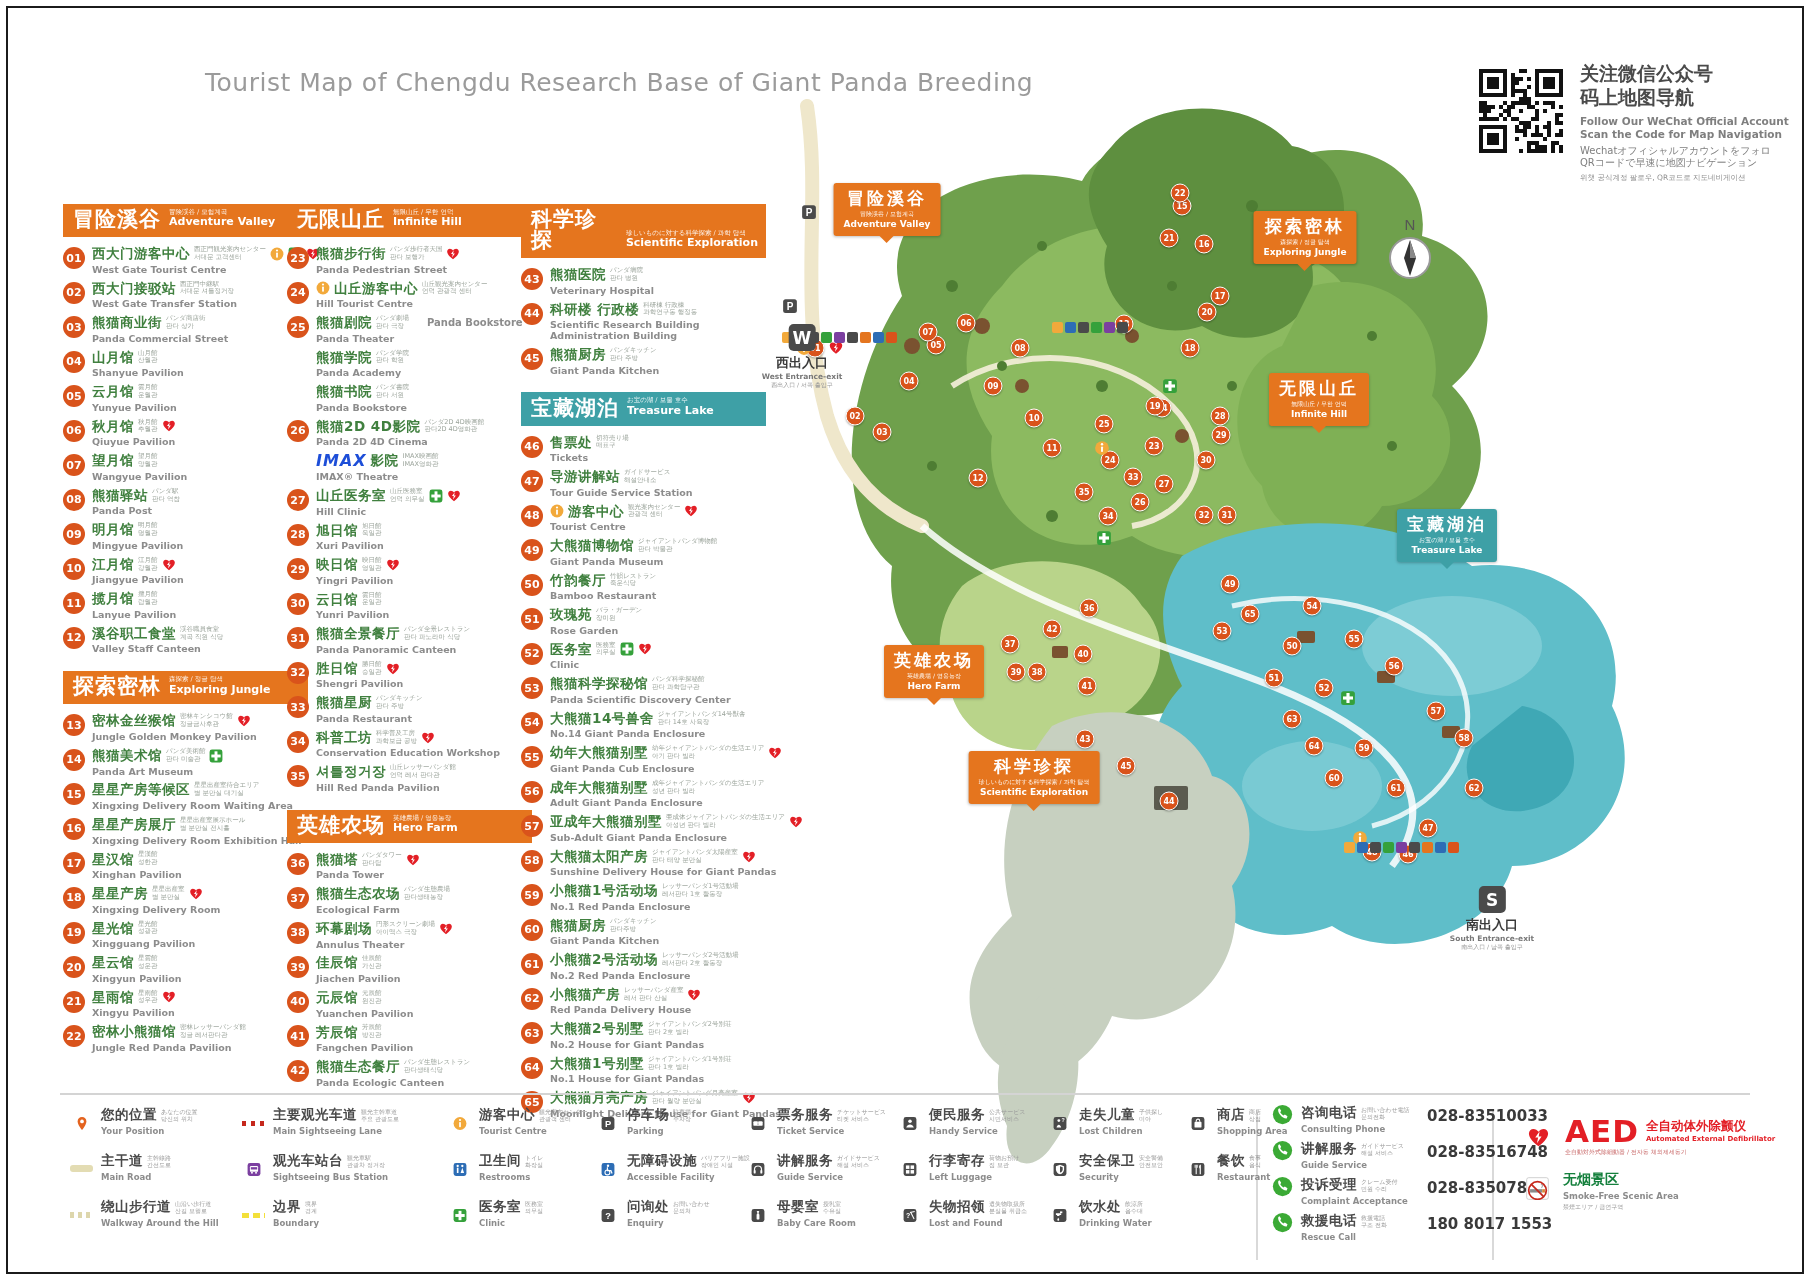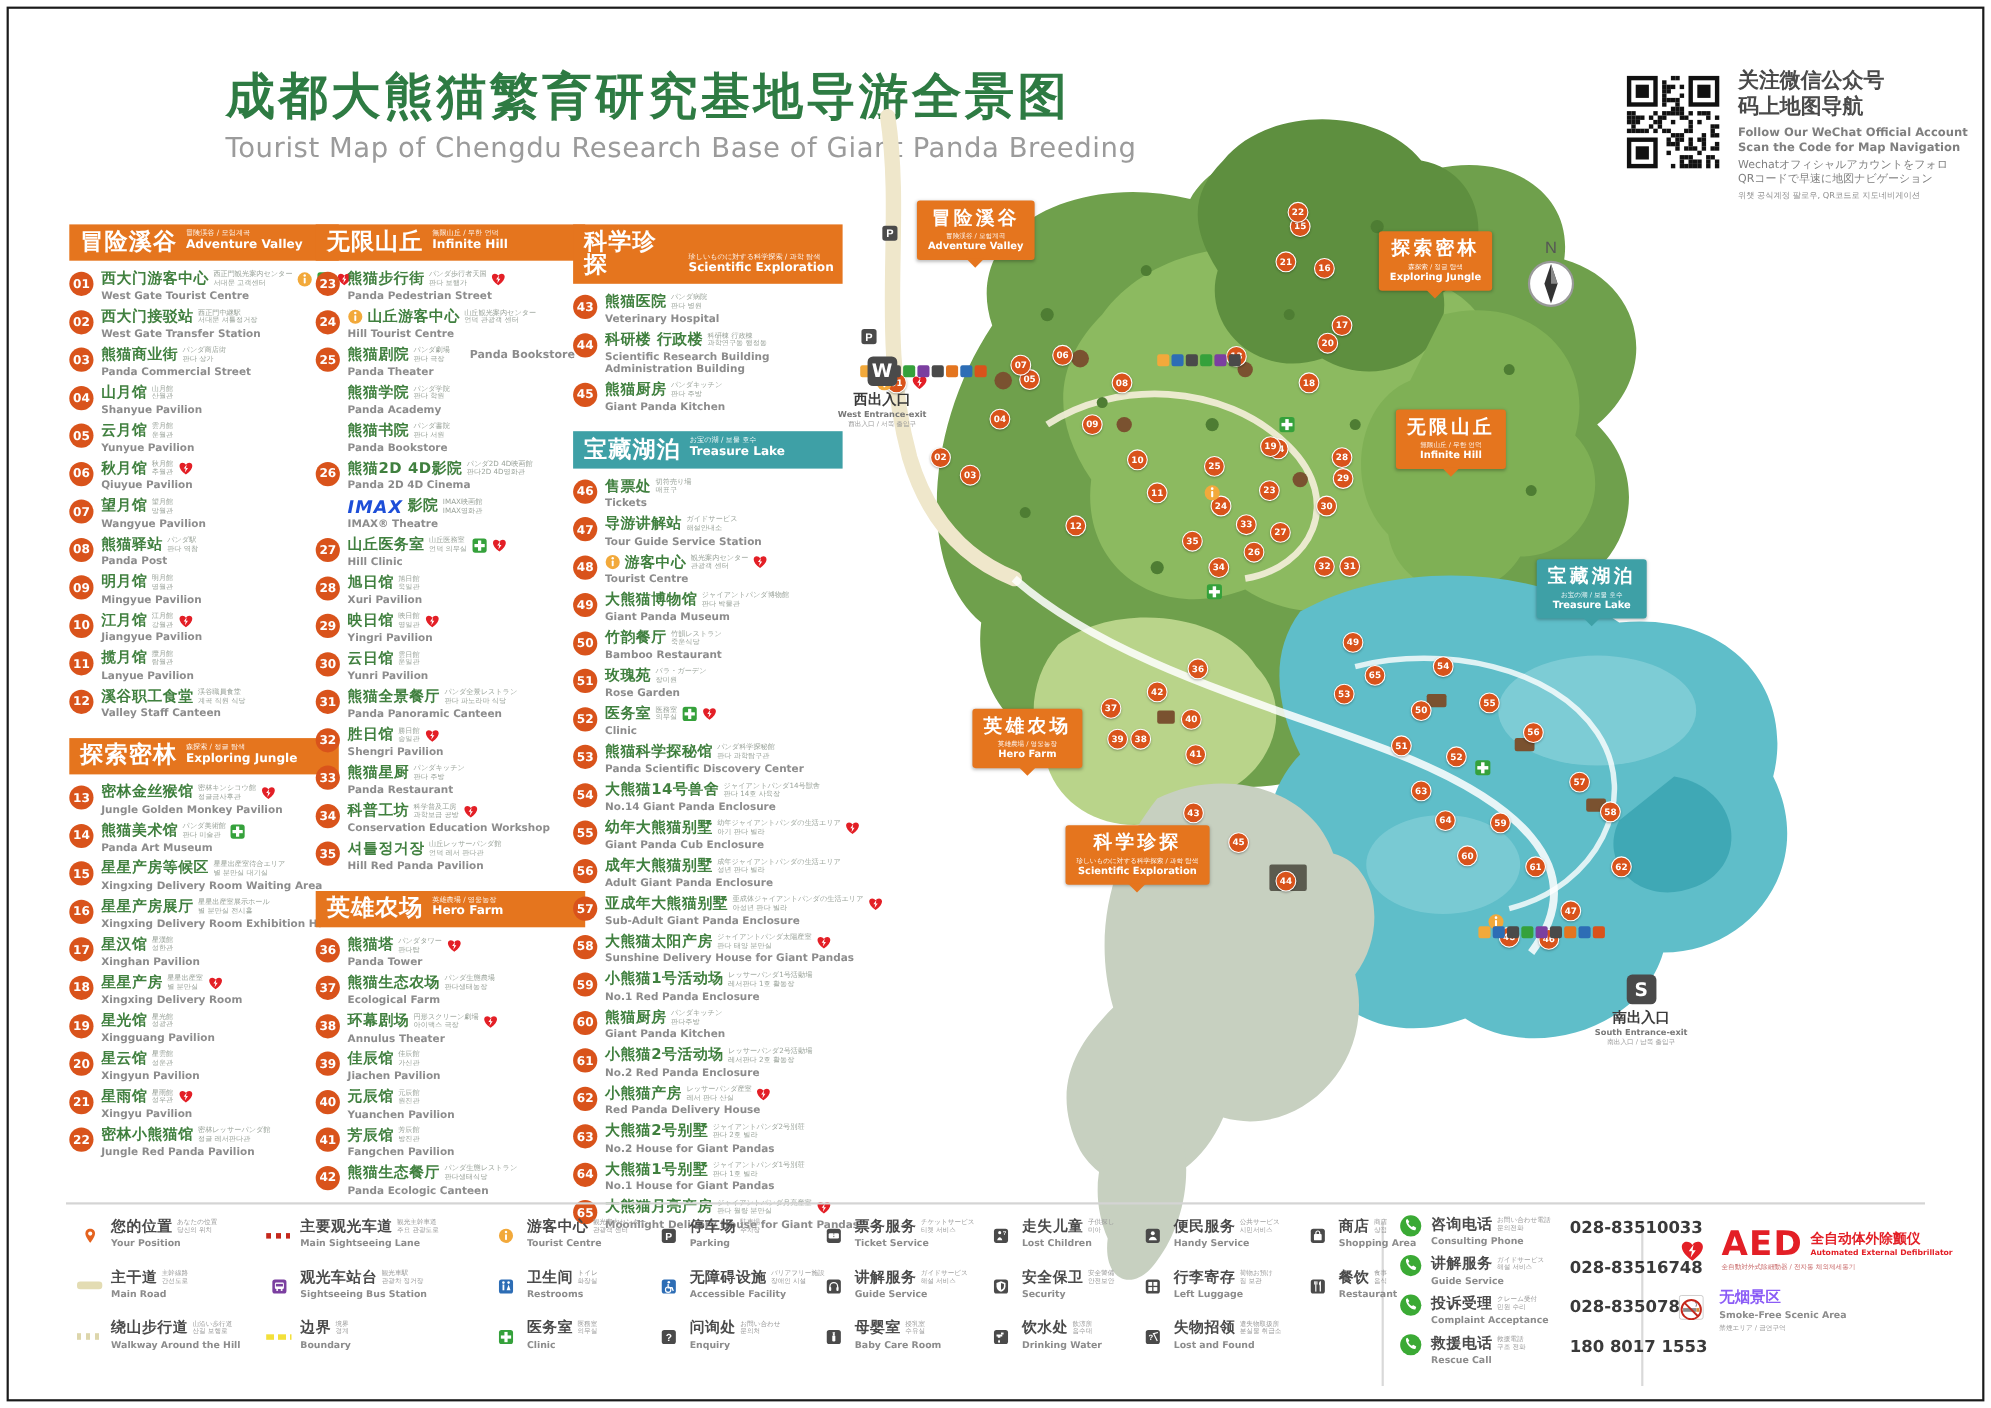--- a/index.html
+++ b/index.html
@@ -94,32 +94,31 @@
   .ph-ic svg{width:21px;height:21px;}
   .ph-tx{width:118px;}
   .ph-val{font-size:15px;font-weight:bold;color:#3a3a3a;margin-top:3px;white-space:nowrap;}
   .aedbox{position:absolute;left:1520px;top:1118px;width:270px;}
   .aed-row{display:flex;align-items:flex-start;gap:9px;}
   .aed-word{font-size:31px;font-weight:bold;color:#E31F26;line-height:.9;letter-spacing:1px;}
   .aed-cn{font-size:12.5px;font-weight:bold;color:#E31F26;}
   .aed-en{font-size:7px;font-weight:bold;color:#E31F26;}
   .aed-sub{font-size:6px;color:#c96a6a;margin-top:2px;}
   .smoke-row{display:flex;align-items:flex-start;gap:9px;margin-top:14px;}
-  .smoke-cn{font-size:14px;font-weight:bold;color:#8b5cf6;}
+  .smoke-cn{font-size:14px;font-weight:bold;color:#15803d;}
   .smoke-en{font-size:8.5px;font-weight:bold;color:#8C8C8C;margin-top:2px;}
   .smoke-sub{font-size:6px;color:#9a9a9a;margin-top:2px;}
 </style>
 </head>
 <body>
 
 <div class="page">
   <div class="frame"></div>
 
   <div class="titles">
-    <div class="t-cn">成都大熊猫繁育研究基地导游全景图</div>
     <div class="t-en">Tourist Map of Chengdu Research Base of Giant Panda Breeding</div>
   </div>
   <div class="qr-wrap"><svg id="qr" width="94" height="94" viewBox="0 0 94 94">
         <rect width="94" height="94" fill="#fff"></rect>
         <rect x="5" y="37" width="4" height="4" fill="#111"></rect>
         <rect x="5" y="41" width="4" height="4" fill="#111"></rect>
         <rect x="5" y="45" width="4" height="4" fill="#111"></rect>
         <rect x="5" y="53" width="4" height="4" fill="#111"></rect>
         <rect x="9" y="37" width="4" height="4" fill="#111"></rect>
         <rect x="9" y="41" width="4" height="4" fill="#111"></rect>
@@ -1648,78 +1647,20 @@
           </span>
         <span>
             <span class="f-l1">
               <span class="f-cn">母婴室</span>
         <span class="f-sub">授乳室<br>수유실</span>
             </span>
         <span class="f-en">Baby Care Room</span>
           </span>
         </div>
       </div>
-      <div class="f-group" style="width:138px">
-        <div class="f-entry">
-          <span class="f-ic">
-            <span class="ic">
-              <svg viewBox="0 0 24 24">
-                <rect x="1" y="1" width="22" height="22" rx="4" fill="#4A4A4A"></rect>
-                <circle cx="10" cy="7" r="2.4" fill="#fff"></circle>
-                <path d="M6 19c.8-3.5 2.5-5 4-5s3.2 1.5 4 5z" fill="#fff"></path>
-                <text x="17.5" y="10" font-size="9" font-weight="bold" fill="#fff" text-anchor="middle" font-family="sans-serif">?</text>
-              </svg>
-            </span>
-          </span>
-        <span>
-            <span class="f-l1">
-              <span class="f-cn">走失儿童</span>
-        <span class="f-sub">子供探し<br>미아</span>
-            </span>
-        <span class="f-en">Lost Children</span>
-          </span>
-        </div>
-        <div class="f-entry">
-          <span class="f-ic">
-            <span class="ic">
-              <svg viewBox="0 0 24 24">
-                <rect x="1" y="1" width="22" height="22" rx="4" fill="#4A4A4A"></rect>
-                <path d="M12 4l7 2.5v5c0 4.5-3 7.5-7 8.8-4-1.3-7-4.3-7-8.8v-5z" fill="#fff"></path>
-                <path d="M12 6.5l4.6 1.6v3.3c0 3-2 5-4.6 5.9z" fill="#4A4A4A"></path>
-              </svg>
-            </span>
-          </span>
-        <span>
-            <span class="f-l1">
-              <span class="f-cn">安全保卫</span>
-        <span class="f-sub">安全警備<br>안전보안</span>
-            </span>
-        <span class="f-en">Security</span>
-          </span>
-        </div>
-        <div class="f-entry">
-          <span class="f-ic">
-            <span class="ic">
-              <svg viewBox="0 0 24 24">
-                <rect x="1" y="1" width="22" height="22" rx="4" fill="#4A4A4A"></rect>
-                <path d="M5 8h9v3h-3v2h-4v-2H5z" fill="#fff"></path>
-                <rect x="12" y="5" width="4" height="3" fill="#fff"></rect>
-                <path d="M9 16c0 0-1.6 2-1.6 3.1A1.7 1.7 0 0 0 9 21a1.7 1.7 0 0 0 1.6-1.9C10.6 18 9 16 9 16z" fill="#fff"></path>
-              </svg>
-            </span>
-          </span>
-        <span>
-            <span class="f-l1">
-              <span class="f-cn">饮水处</span>
-        <span class="f-sub">飲涼所<br>음수대</span>
-            </span>
-        <span class="f-en">Drinking Water</span>
-          </span>
-        </div>
-      </div>
       <div class="f-group" style="width:150px">
         <div class="f-entry">
           <span class="f-ic">
             <span class="ic">
               <svg viewBox="0 0 24 24">
                 <rect x="1" y="1" width="22" height="22" rx="4" fill="#4A4A4A"></rect>
                 <circle cx="12" cy="8" r="3" fill="#fff"></circle>
                 <path d="M5.5 19c1-4 4-5.5 6.5-5.5s5.5 1.5 6.5 5.5z" fill="#fff"></path>
               </svg>
             </span>
@@ -1762,20 +1703,78 @@
                 <path d="M12 7l8-2" stroke="#fff" stroke-width="1.8"></path>
               </svg>
             </span>
           </span>
         <span>
             <span class="f-l1">
               <span class="f-cn">失物招领</span>
         <span class="f-sub">遺失物取扱所<br>분실물 취급소</span>
             </span>
         <span class="f-en">Lost and Found</span>
+          </span>
+        </div>
+      </div>
+      <div class="f-group" style="width:138px">
+        <div class="f-entry">
+          <span class="f-ic">
+            <span class="ic">
+              <svg viewBox="0 0 24 24">
+                <rect x="1" y="1" width="22" height="22" rx="4" fill="#4A4A4A"></rect>
+                <circle cx="10" cy="7" r="2.4" fill="#fff"></circle>
+                <path d="M6 19c.8-3.5 2.5-5 4-5s3.2 1.5 4 5z" fill="#fff"></path>
+                <text x="17.5" y="10" font-size="9" font-weight="bold" fill="#fff" text-anchor="middle" font-family="sans-serif">?</text>
+              </svg>
+            </span>
+          </span>
+        <span>
+            <span class="f-l1">
+              <span class="f-cn">走失儿童</span>
+        <span class="f-sub">子供探し<br>미아</span>
+            </span>
+        <span class="f-en">Lost Children</span>
+          </span>
+        </div>
+        <div class="f-entry">
+          <span class="f-ic">
+            <span class="ic">
+              <svg viewBox="0 0 24 24">
+                <rect x="1" y="1" width="22" height="22" rx="4" fill="#4A4A4A"></rect>
+                <path d="M12 4l7 2.5v5c0 4.5-3 7.5-7 8.8-4-1.3-7-4.3-7-8.8v-5z" fill="#fff"></path>
+                <path d="M12 6.5l4.6 1.6v3.3c0 3-2 5-4.6 5.9z" fill="#4A4A4A"></path>
+              </svg>
+            </span>
+          </span>
+        <span>
+            <span class="f-l1">
+              <span class="f-cn">安全保卫</span>
+        <span class="f-sub">安全警備<br>안전보안</span>
+            </span>
+        <span class="f-en">Security</span>
+          </span>
+        </div>
+        <div class="f-entry">
+          <span class="f-ic">
+            <span class="ic">
+              <svg viewBox="0 0 24 24">
+                <rect x="1" y="1" width="22" height="22" rx="4" fill="#4A4A4A"></rect>
+                <path d="M5 8h9v3h-3v2h-4v-2H5z" fill="#fff"></path>
+                <rect x="12" y="5" width="4" height="3" fill="#fff"></rect>
+                <path d="M9 16c0 0-1.6 2-1.6 3.1A1.7 1.7 0 0 0 9 21a1.7 1.7 0 0 0 1.6-1.9C10.6 18 9 16 9 16z" fill="#fff"></path>
+              </svg>
+            </span>
+          </span>
+        <span>
+            <span class="f-l1">
+              <span class="f-cn">饮水处</span>
+        <span class="f-sub">飲涼所<br>음수대</span>
+            </span>
+        <span class="f-en">Drinking Water</span>
           </span>
         </div>
       </div>
       <div class="f-group" style="width:92px">
         <div class="f-entry">
           <span class="f-ic">
             <span class="ic">
               <svg viewBox="0 0 24 24">
                 <rect x="1" y="1" width="22" height="22" rx="4" fill="#4A4A4A"></rect>
                 <rect x="6" y="9" width="12" height="10" rx="1.5" fill="#fff"></rect>

